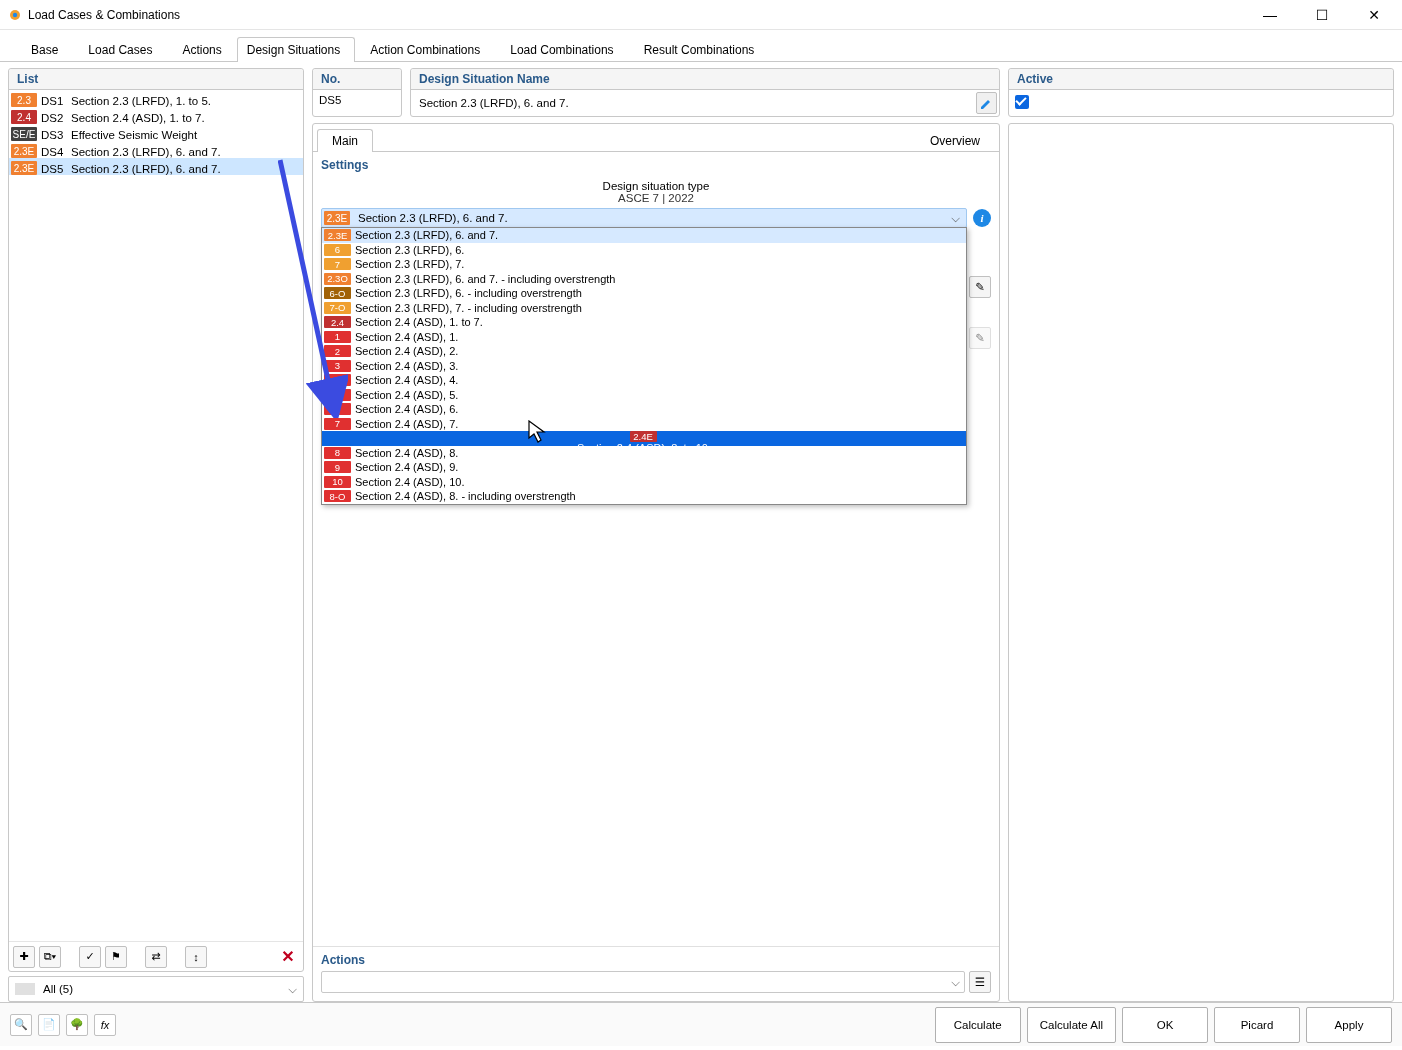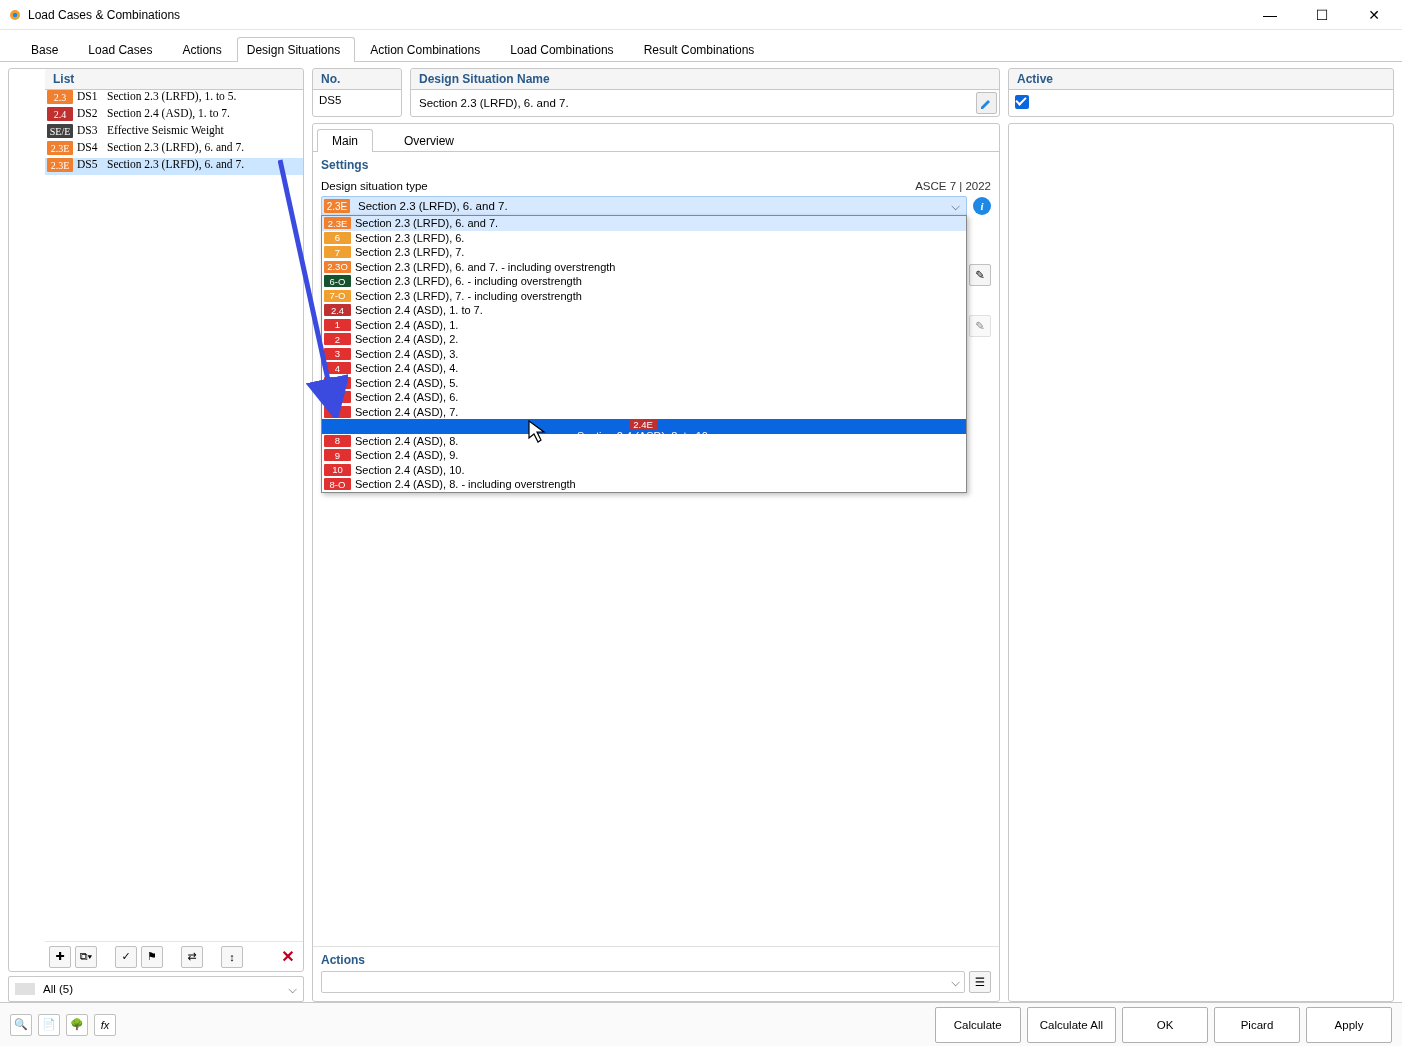--- a/index.html
+++ b/index.html
@@ -17,23 +17,23 @@
 .tab { padding: 5px 14px 5px 14px; font-size: 12px; border: 1px solid transparent; border-bottom: none; position: relative; top: 1px; cursor: default; }
 .tab.active { background: #fff; border-color: #c8c8c8; border-radius: 3px 3px 0 0; padding-left: 9px; }
 
 
 .content { display: flex; height: calc(100% - 30px - 32px - 48px); padding: 6px 8px 0 8px; gap: 8px; }
 
 
 .sidebar { width: 296px; display: flex; flex-direction: column; }
 .panel { border: 1px solid #c8c8c8; border-radius: 3px; background: #fff; }
 .panel-hdr { background: #f5f5f5; color: #2a5a8a; font-weight: 600; padding: 3px 8px; font-size: 12px; border-bottom: 1px solid #c8c8c8; border-radius: 3px 3px 0 0; }
-.list-panel { flex: 1; display:flex; flex-direction:column;padding-left:36px; }
+.list-panel { flex: 1; display:flex; flex-direction:column; }
 .list-body { flex:1; overflow:auto; }
-.list-row { display: flex; align-items: flex-start; height: 17px; font-size: 11.5px; padding-left: 2px; cursor: default; font-family: Liberation Serif, serif; }
+.list-row { display: flex; align-items: flex-end; height: 17px; font-size: 11.5px; padding-left: 2px; cursor: default; }
 .list-row.selected { background: #cde6ff; }
 .badge { width: 26px; height: 14px; font-size: 10px; color: #fff; display:flex; align-items:center; justify-content:center; margin-right: 4px; border-radius:1px; }
 .ds-code { width: 30px; }
 .sidebar-toolbar { height: 30px; display:flex; align-items:center; gap:4px; padding: 2px 4px; border-top:1px solid #e5e5e5; }
 .tbtn { width:22px; height:22px; border:1px solid #c0c0c0; background:#f7f7f7; border-radius:2px; display:flex;align-items:center;justify-content:center; font-size:11px;}
 .tbtn.red { color:#c00020; font-weight:bold; border:none; background:transparent; font-size:16px;}
 .filter-row { height:26px; border:1px solid #c8c8c8; border-radius:2px; margin-top:4px; display:flex; align-items:center; padding:0 6px; }
 .filter-swatch {width:20px;height:12px;background:#e0e0e0;margin-right:8px;}
 .filter-row .txt{flex:1;}
 .filter-row .chev{color:#666;}
@@ -46,26 +46,26 @@
 .active-panel { width:386px; }
 .field-in { border:none; background:transparent; width:100%; padding:4px 6px; font:inherit; }
 .name-body{display:flex;align-items:center;padding:2px;}
 .name-body .editbtn{width:22px;height:22px;border:1px solid #c0c0c0;background:#f0f0f0;border-radius:2px;display:flex;align-items:center;justify-content:center;margin-left:4px;}
 .check{width:14px;height:14px;background:#0a66e0;border-radius:2px;display:inline-block;position:relative;}
 .check:after{content:"";position:absolute;left:3px;top:0px;width:4px;height:8px;border:solid #fff;border-width:0 2px 2px 0;transform:rotate(45deg);}
 
 .midrow{flex:1;display:flex;gap:8px;}
 .main-panel{flex:1;border:1px solid #c8c8c8;border-radius:3px;display:flex;flex-direction:column;}
 .empty-panel{width:386px;border:1px solid #c8c8c8;border-radius:3px;background:#fff;}
-.subtabstrip{display:flex;border-bottom:1px solid #c8c8c8;padding:4px 4px 0 4px;gap:16px;}
+.subtabstrip{display:flex;border-bottom:1px solid #c8c8c8;padding:4px 4px 0 4px;gap:16px;justify-content:space-between;}
 .subtab{padding:4px 14px;border:1px solid transparent;border-bottom:none;font-size:12px;top:1px;position:relative;}
 .subtab.active{background:#fff;border-color:#c8c8c8;border-radius:3px 3px 0 0;}
 .section-title{color:#2a5a8a;font-weight:600;padding:6px 8px 2px 8px;font-size:12px;}
 .settings-body{padding:2px 8px 8px 8px;}
-.lbl-row{display:flex;justify-content:space-between;align-items:center;padding:4px 0;}
+.lbl-row{display:flex;justify-content:space-between;align-items:center;padding:4px 0;flex-direction:column;}
 .lbl-row .right{color:#333;}
 
 
 .dropdown-wrap{position:relative;}
 .dd-selected{display:flex;align-items:center;border:1px solid #a0c8f0;background:#d6e9ff;height:20px;border-radius:2px;}
 .dd-selected .badge{margin-left:2px;}
 .dd-selected .txt{flex:1;padding-left:4px;}
 .dd-selected .chev{padding:0 6px;color:#555;}
 .info-btn{width:18px;height:18px;border-radius:50%;background:#1e88e5;color:#fff;display:flex;align-items:center;justify-content:center;font-weight:bold;font-size:11px;margin-left:6px;font-style:italic;font-family:serif;}
 .dd-row{display:flex;align-items:center;}
@@ -239,21 +239,21 @@
                   </div>
                   <div class="dd-item">
                     <span class="badge" style="background:#f0a030">7</span>
                     <span>Section 2.3 (LRFD), 7.</span>
                   </div>
                   <div class="dd-item">
                     <span class="badge" style="background:#f08030">2.3O</span>
                     <span>Section 2.3 (LRFD), 6. and 7. - including overstrength</span>
                   </div>
                   <div class="dd-item">
-                    <span class="badge" style="background:#14532d">6-O</span>
+                    <span class="badge" style="background:#a16207">6-O</span>
                     <span>Section 2.3 (LRFD), 6. - including overstrength</span>
                   </div>
                   <div class="dd-item">
                     <span class="badge" style="background:#f0a030">7-O</span>
                     <span>Section 2.3 (LRFD), 7. - including overstrength</span>
                   </div>
                   <div class="dd-item">
                     <span class="badge" style="background:#c03030">2.4</span>
                     <span>Section 2.4 (ASD), 1. to 7.</span>
                   </div>

